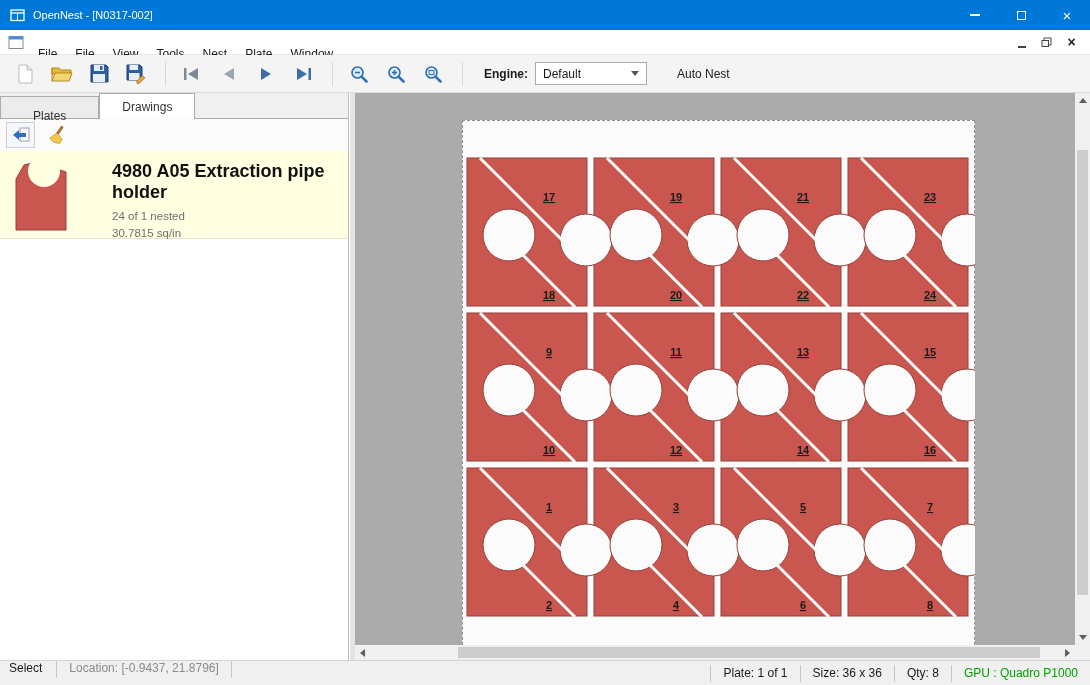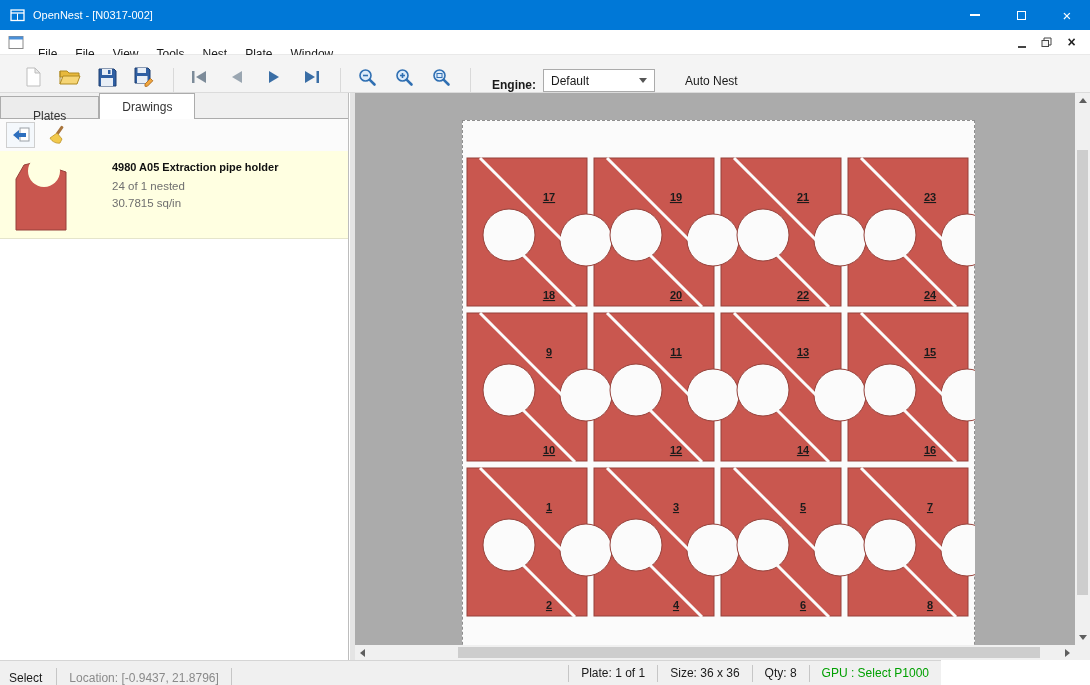--- a/index.html
+++ b/index.html
@@ -19,39 +19,39 @@
   
   .menubar{position:absolute;top:30px;left:0;width:1090px;height:25px;background:#fff;display:flex;align-items:center;border-bottom:1px solid #E9E9E9;}
   .menu-doc-icon{margin:0 5px 0 8px;flex:none;}
   .menu-item{padding:12px 9px;height:25px;line-height:25px;}
   .mdi-controls{margin-left:auto;display:flex;align-items:center;margin-right:8px;gap:4px;}
   .mdi-btn{width:21px;height:19px;display:flex;align-items:center;justify-content:center;color:#333;}
   .mdi-min{width:8px;height:2px;background:#444;margin-top:9px;}
   .mdi-close{font-size:14px;font-weight:700;color:#222;line-height:1;}
 
   
-  .toolbar{position:absolute;top:55px;left:0;width:1090px;height:38px;background:#F4F4F4;border-bottom:1px solid #DBDBDB;display:flex;align-items:flex-end;padding-left:16px;}
+  .toolbar{position:absolute;top:55px;left:0;width:1090px;height:38px;background:#F4F4F4;border-bottom:1px solid #DBDBDB;display:flex;align-items:center;padding-left:8px;}
   .tb-btn{width:34px;height:30px;margin-right:3px;display:flex;align-items:center;justify-content:center;}
   .tb-sep{width:1px;height:24px;background:#D9D9D9;margin:0 9px;}
   .engine-label{font-weight:700;margin:0 7px 0 12px;}
   .engine-combo{width:112px;height:23px;background:#fff;border:1px solid #ABABAB;display:flex;align-items:center;padding:0 7px;}
   .combo-arrow{margin-left:auto;width:0;height:0;border-left:4px solid transparent;border-right:4px solid transparent;border-top:5px solid #555;}
   .auto-nest{margin-left:24px;padding:4px 6px;}
 
   
   .sidebar{position:absolute;top:93px;left:0;width:349px;height:567px;background:#fff;border-right:1px solid #BDBDBD;}
   .tabstrip{height:26px;background:#F0F0F0;display:flex;align-items:flex-end;border-bottom:1px solid #ACACAC;}
   .tab{height:22px;line-height:22px;padding:8px 32px;border:1px solid #ACACAC;border-bottom:none;background:#ECECEC;color:#333;}
   .tab.active{height:26px;line-height:26px;padding:0 22px;background:#fff;margin-bottom:-1px;position:relative;z-index:2;}
   .panel-tools{height:32px;display:flex;align-items:center;padding-left:6px;gap:7px;background:#FBFBFB;}
   .panel-tool-btn{width:29px;height:26px;border:1px solid #CFCFCF;background:#F4F8FC;display:flex;align-items:center;justify-content:center;}
   .drawing-item{height:88px;background:var(--selected-item-bg);display:flex;padding:8px 8px 8px 10px;border-bottom:1px solid #E5E5CB;}
   .thumb{flex:none;}
   .item-text{margin-left:44px;padding-top:2px;}
-  .item-title{font-size:11px;font-weight:700;color:#111;margin-bottom:5px;}
+  .item-title{font-size:18px;font-weight:700;color:#111;margin-bottom:5px;}
   .item-sub{font-size:11.5px;color:#6F6F6F;line-height:17px;}
 
   
   .splitter{position:absolute;top:93px;left:350px;width:5px;height:567px;background:#E4E4E4;}
   .canvas{position:absolute;top:93px;left:355px;width:735px;height:567px;background:var(--canvas-bg);overflow:hidden;}
   .plate{position:absolute;left:107px;top:27px;width:513px;height:590px;background:var(--plate-bg);border:1px dashed #8F8F8F;}
   .plate svg{position:absolute;left:-1px;top:-1px;}
   .part-num{font-family:"Liberation Sans",sans-serif;font-size:11px;font-weight:700;fill:#1b1b1b;text-decoration:underline;}
 
   
@@ -60,21 +60,21 @@
   .scroll-corner{position:absolute;right:0;bottom:0;width:15px;height:15px;background:#F0F0F0;}
   .sb-arrow{position:absolute;width:15px;height:15px;display:flex;align-items:center;justify-content:center;}
   .tri-up{width:0;height:0;border-left:4px solid transparent;border-right:4px solid transparent;border-bottom:5px solid #5E5E5E;}
   .tri-down{width:0;height:0;border-left:4px solid transparent;border-right:4px solid transparent;border-top:5px solid #5E5E5E;}
   .tri-left{width:0;height:0;border-top:4px solid transparent;border-bottom:4px solid transparent;border-right:5px solid #5E5E5E;}
   .tri-right{width:0;height:0;border-top:4px solid transparent;border-bottom:4px solid transparent;border-left:5px solid #5E5E5E;}
   .vthumb{position:absolute;left:2px;top:57px;width:11px;height:445px;background:#CDCDCD;}
   .hthumb{position:absolute;top:2px;left:103px;height:11px;width:582px;background:#CDCDCD;}
 
   
-  .statusbar{position:absolute;left:0;top:660px;width:941px;height:25px;background:#F0F0F0;border-top:1px solid #D5D5D5;display:flex;align-items:flex-end;}
+  .statusbar{position:absolute;left:0;top:660px;width:1090px;height:25px;background:#F0F0F0;border-top:1px solid #D5D5D5;display:flex;align-items:flex-start;}
   .sb-sep{width:1px;height:17px;background:#C6C6C6;}
   .sb-cell{padding:0 12px;white-space:nowrap;}
   .sb-mode{padding:0 14px 0 9px;}
   .sb-location{color:#8A8A8A;}
   .sb-right{margin-left:auto;display:flex;align-items:center;height:100%;}
   .sb-gpu{color:var(--gpu-text);}
 </style>
 </head>
 <body>
 
@@ -386,15 +386,15 @@
   <span class="sb-cell sb-location">Location: [-0.9437, 21.8796]</span>
   <div class="sb-sep"></div>
   <div class="sb-right">
     <div class="sb-sep"></div>
     <span class="sb-cell">Plate: 1 of 1</span>
     <div class="sb-sep"></div>
     <span class="sb-cell">Size: 36 x 36</span>
     <div class="sb-sep"></div>
     <span class="sb-cell">Qty: 8</span>
     <div class="sb-sep"></div>
-    <span class="sb-cell sb-gpu">GPU : Select P1000</span>
+    <span class="sb-cell sb-gpu">GPU : Quadro P1000</span>
   </div>
 </div>
 
 </body></html>

